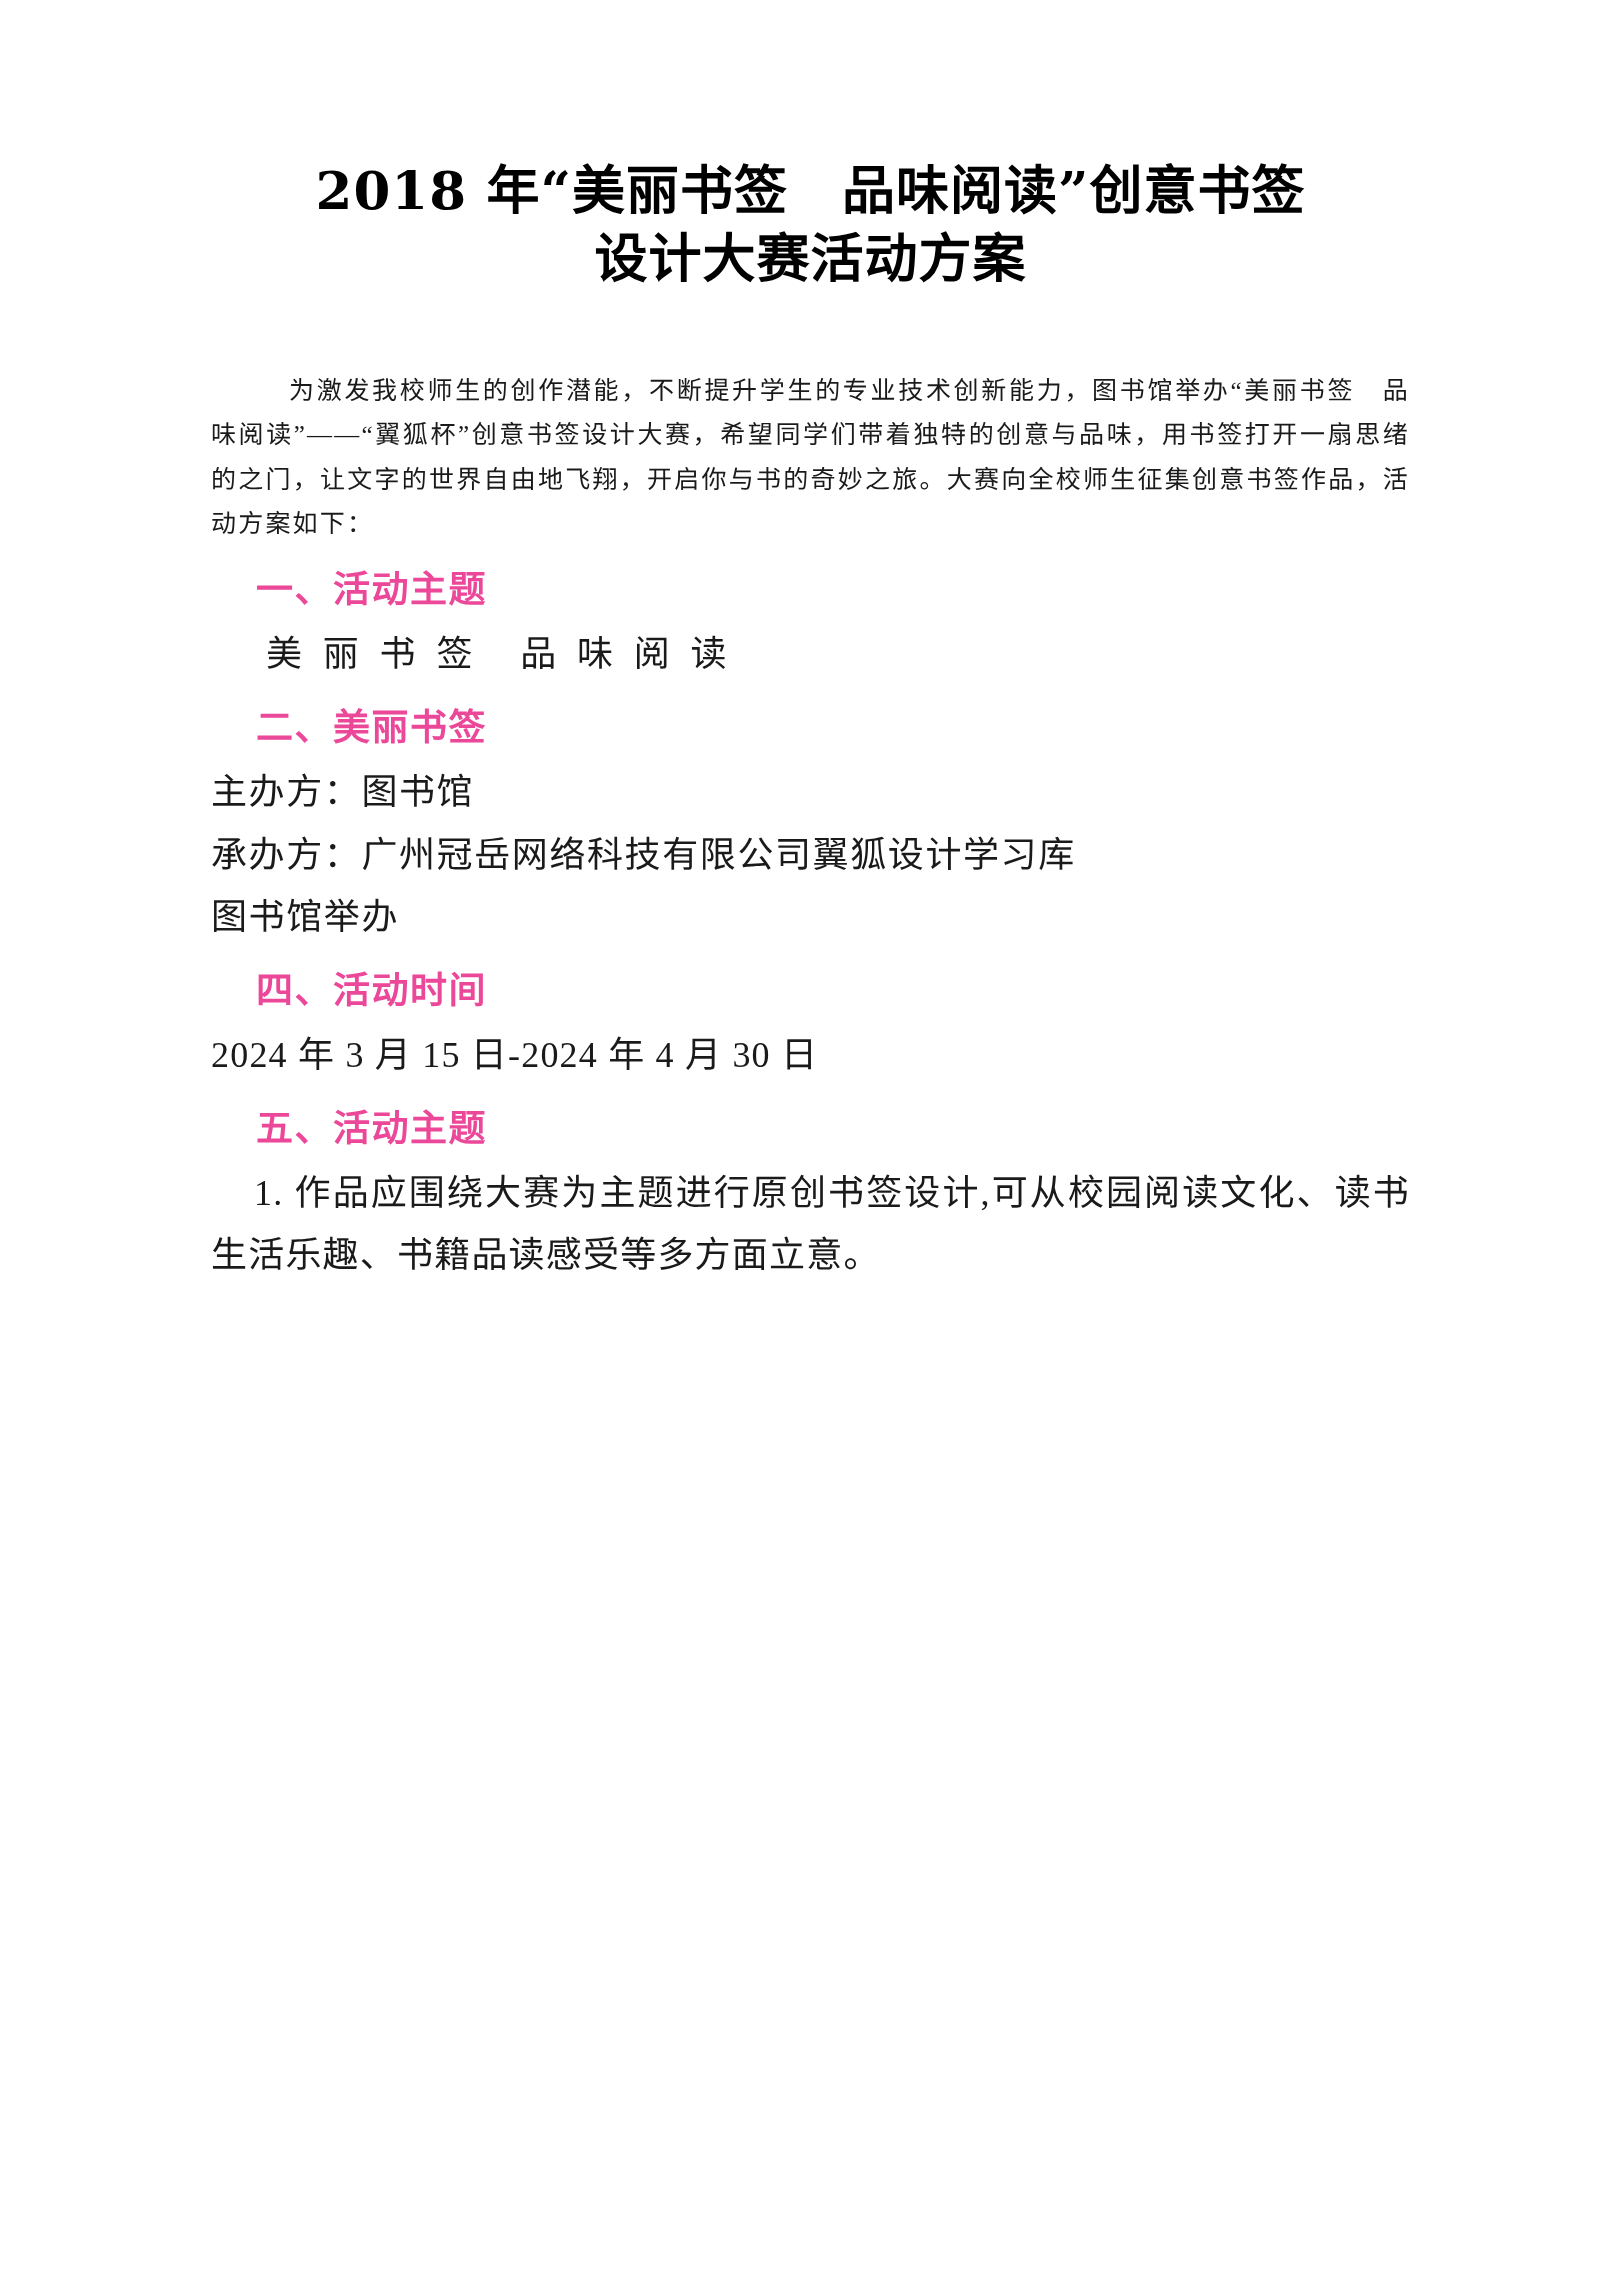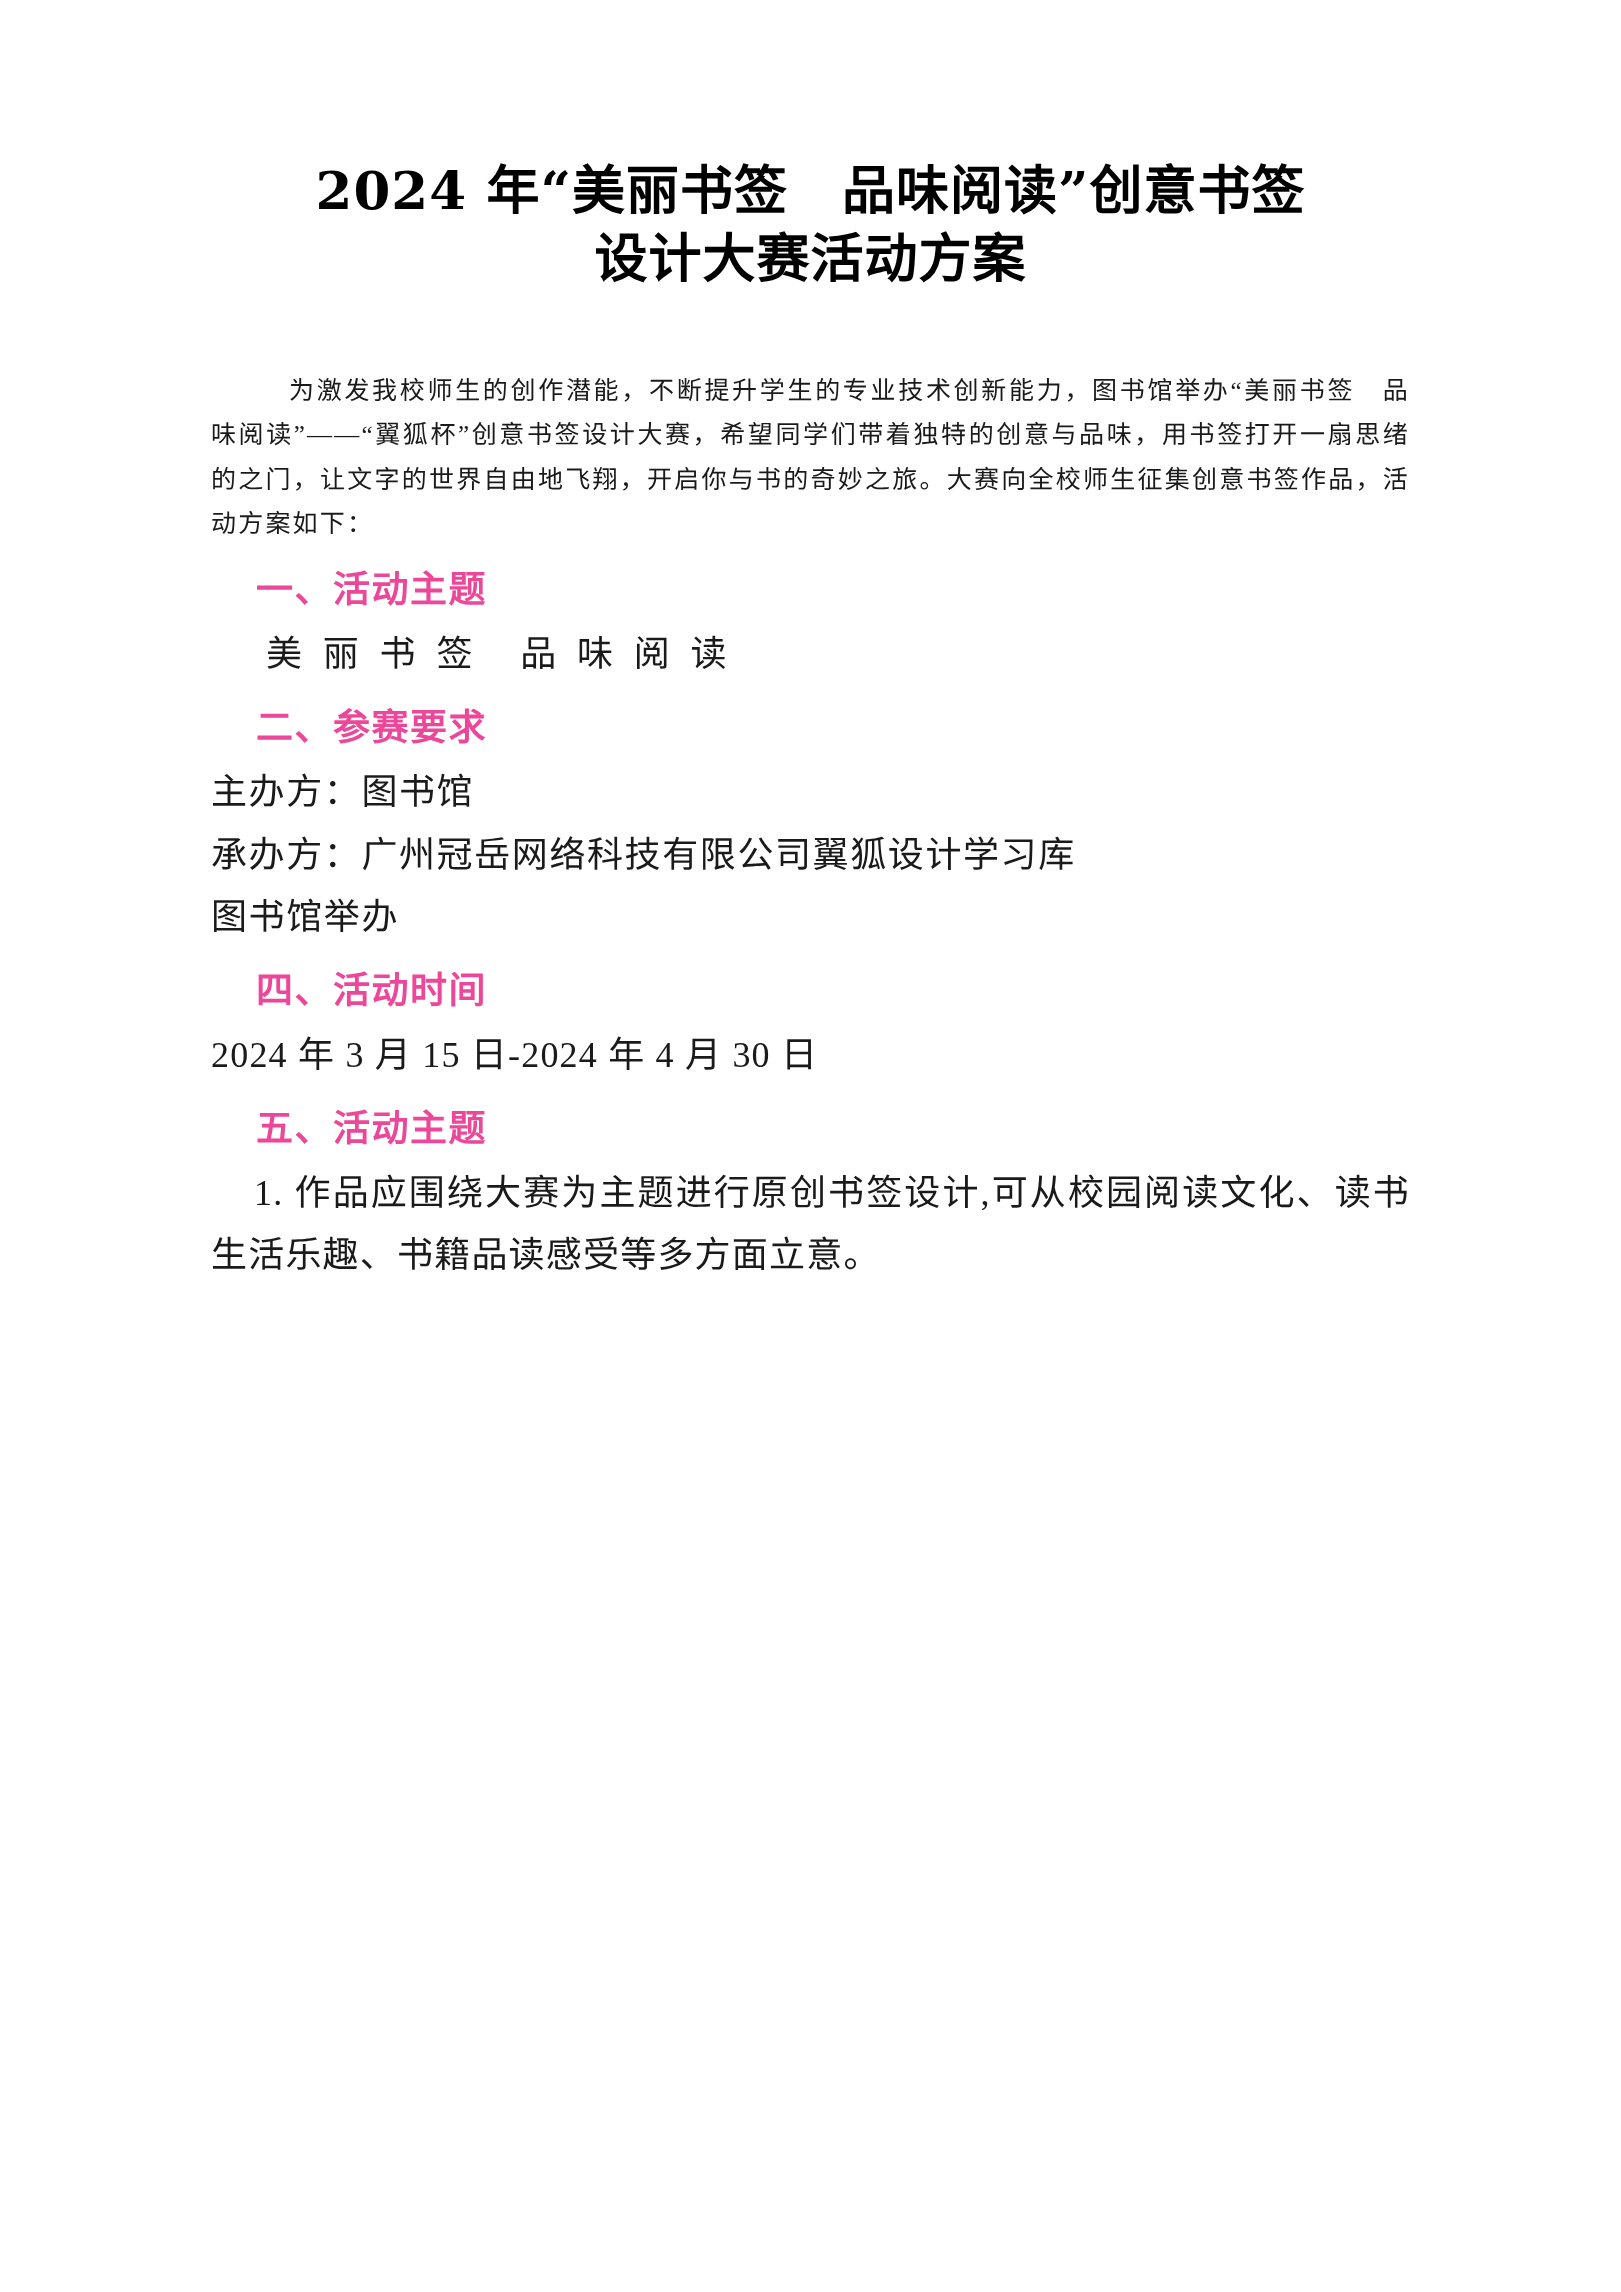--- a/index.html
+++ b/index.html
@@ -82,30 +82,30 @@
     text-align: justify;
     text-justify: inter-ideograph;
   }
 </style>
 </head>
 <body>
 
 <div class="page">
 
   <h1 class="doc-title">
-    <span class="title-line">2024 年“美丽书签　品味阅读”创意书签</span>
+    <span class="title-line">2018 年“美丽书签　品味阅读”创意书签</span>
     <span class="title-line">设计大赛活动方案</span>
   </h1>
 
   <p class="para">为激发我校师生的创作潜能，不断提升学生的专业技术创新能力，图书馆举办“美丽书签　品味阅读”——“翼狐杯”创意书签设计大赛，希望同学们带着独特的创意与品味，用书签打开一扇思绪的之门，让文字的世界自由地飞翔，开启你与书的奇妙之旅。大赛向全校师生征集创意书签作品，活动方案如下：</p>
 
   <h2 class="section-heading">一、活动主题</h2>
   <p class="body-line theme">美 丽 书 签　品 味 阅 读</p>
 
-  <h2 class="section-heading">二、参赛要求</h2>
+  <h2 class="section-heading">二、美丽书签</h2>
   <p class="body-line flush">主办方：图书馆</p>
   <p class="body-line flush">承办方：广州冠岳网络科技有限公司翼狐设计学习库</p>
 
   <p class="body-line flush">图书馆举办</p>
 
   <h2 class="section-heading">四、活动时间</h2>
   <p class="body-line dates">2024 年 3 月 15 日-2024 年 4 月 30 日</p>
 
   <h2 class="section-heading">五、活动主题</h2>
   <p class="req-para">1. 作品应围绕大赛为主题进行原创书签设计,可从校园阅读文化、读书生活乐趣、书籍品读感受等多方面立意。</p>

